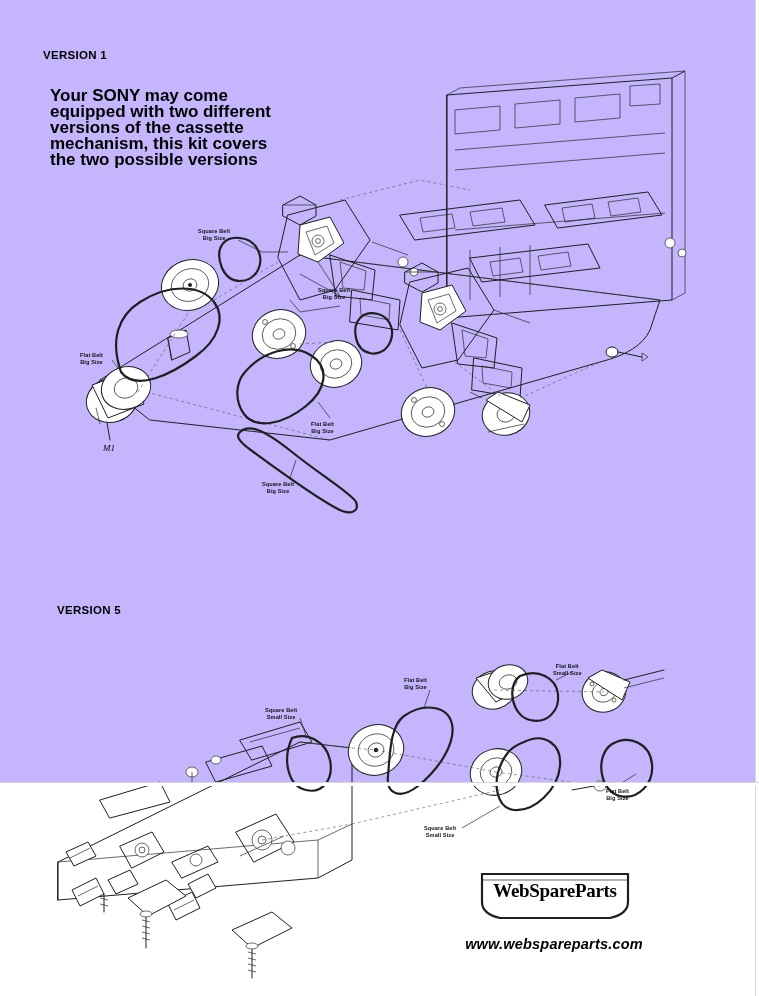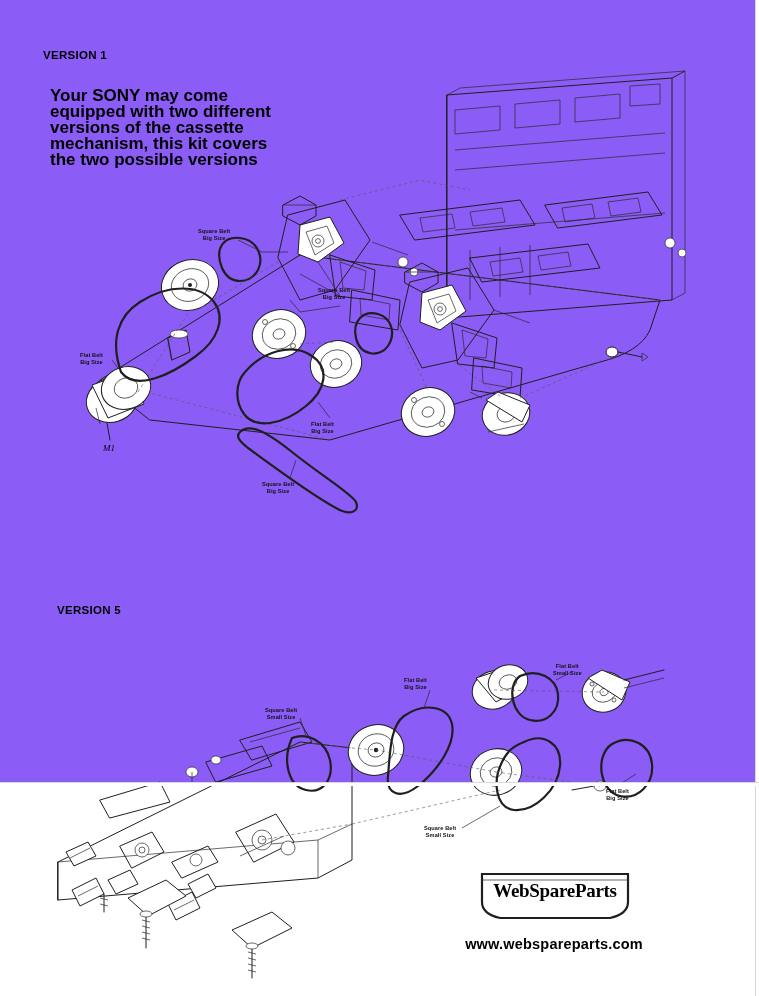--- a/index.html
+++ b/index.html
@@ -13,21 +13,21 @@
     font-family: "Liberation Sans", sans-serif;
     color: #000;
     position: relative;
     overflow: hidden;
   }
   .page {
     position: absolute;
     left: 0; top: 0;
     width: 759px;
     height: 786px;
-    background: #8b5cf6;
+    background: #c4b5fd;
   }
   
   .page-edge-right {
     position: absolute;
     right: 0; top: 0;
     width: 3px; height: 996px;
     background: #ffffff;
     border-left: 1px solid #d8d8d8;
   }
   .page-edge-bottom {
@@ -111,20 +111,21 @@
     position: absolute;
     left: 414px;
     top: 936px;
     width: 280px;
     text-align: center;
     font-family: "Liberation Sans", sans-serif;
     font-weight: bold;
     font-size: 14.5px;
     letter-spacing: 0.2px;
     color: #000;
+    font-style: italic;
   }
 </style>
 </head>
 <body>
 
 <div class="page">
 
   <svg class="drawing" viewBox="0 0 759 996" xmlns="http://www.w3.org/2000/svg">
     <defs>
       <style type="text/css">

